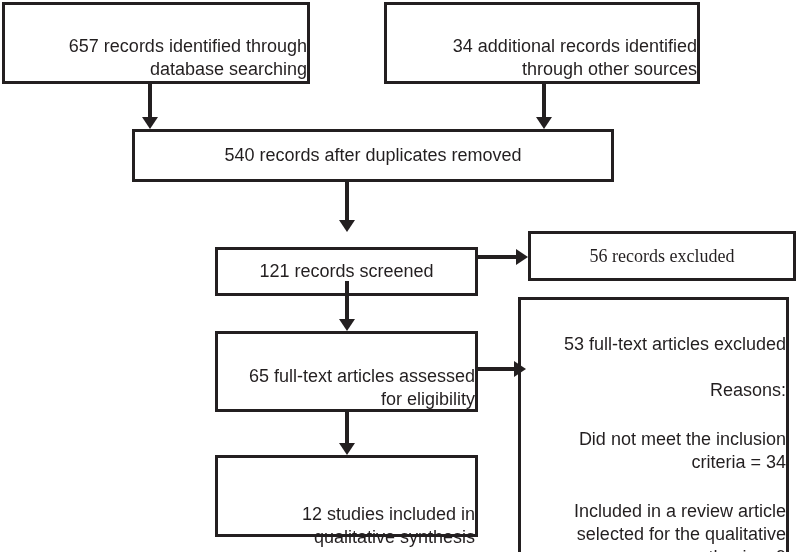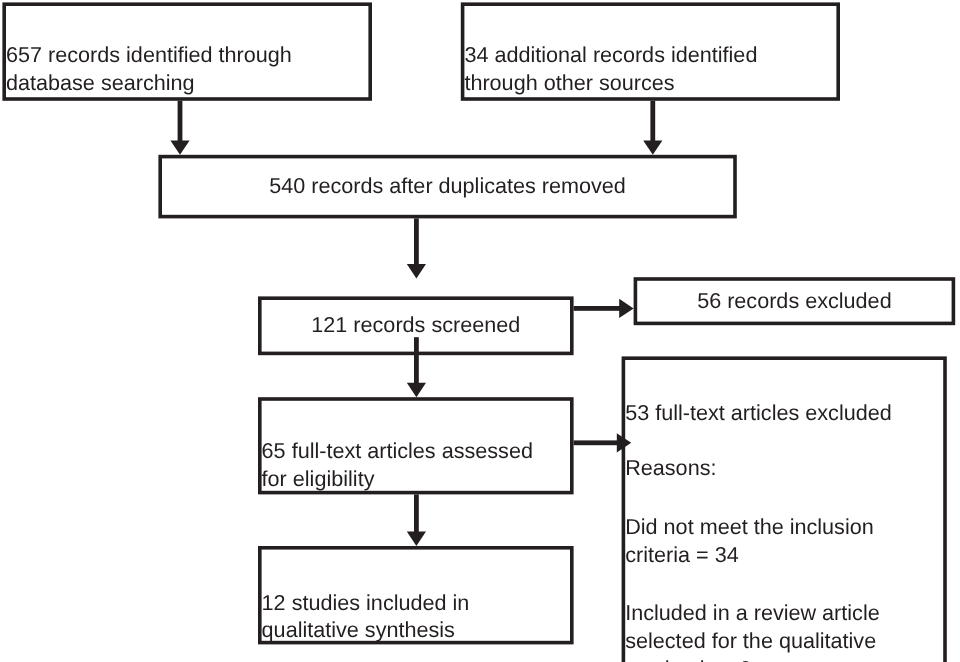--- a/index.html
+++ b/index.html
@@ -12,37 +12,37 @@
     font-family: "Liberation Sans", sans-serif;
   }
   .box {
     position: absolute;
     box-sizing: border-box;
     border: 3px solid #231f20;
     background: #ffffff;
     color: #231f20;
     font-size: 18px;
     line-height: 23px;
-    text-align: left;
+    text-align: right;
     white-space: pre-line;
   }
   .box.center {
     display: flex;
     align-items: center;
     justify-content: center;
   }
   
   #box-identified-db      { left: 2px;   top: 2px;   width: 308px; height: 82px;  padding-top: 7px; }
   #box-identified-other   { left: 384px; top: 2px;   width: 316px; height: 82px;  padding-top: 7px; }
   #box-after-duplicates   { left: 132px; top: 129px; width: 482px; height: 53px; }
   #box-screened           { left: 215px; top: 232px; width: 263px; height: 49px; margin-top: 15px; }
-  #box-records-excluded   { left: 528px; top: 231px; width: 268px; height: 40px; }
+  #box-records-excluded   { left: 528px; top: 231px; width: 268px; height: 50px; font-family: Liberation Serif, serif; }
   #box-fulltext-assessed  { left: 215px; top: 331px; width: 263px; height: 81px;  padding-top: 8px; }
   #box-fulltext-excluded  { left: 518px; top: 297px; width: 271px; height: 312px; padding-top: 10px; }
-  #box-included-qual      { left: 215px; top: 455px; width: 263px; height: 82px;  padding-top: 10px; }
+  #box-included-qual      { left: 215px; top: 455px; width: 263px; height: 82px;  padding-top: 22px; }
 
   #box-fulltext-excluded .reason { margin-top: 3px; }
 
   
   .arrow-v { position: absolute; width: 16px; }
   .arrow-v .stem {
     position: absolute; left: 6px; top: 0;
     width: 4px; height: calc(100% - 11px);
     background: #231f20;
   }

